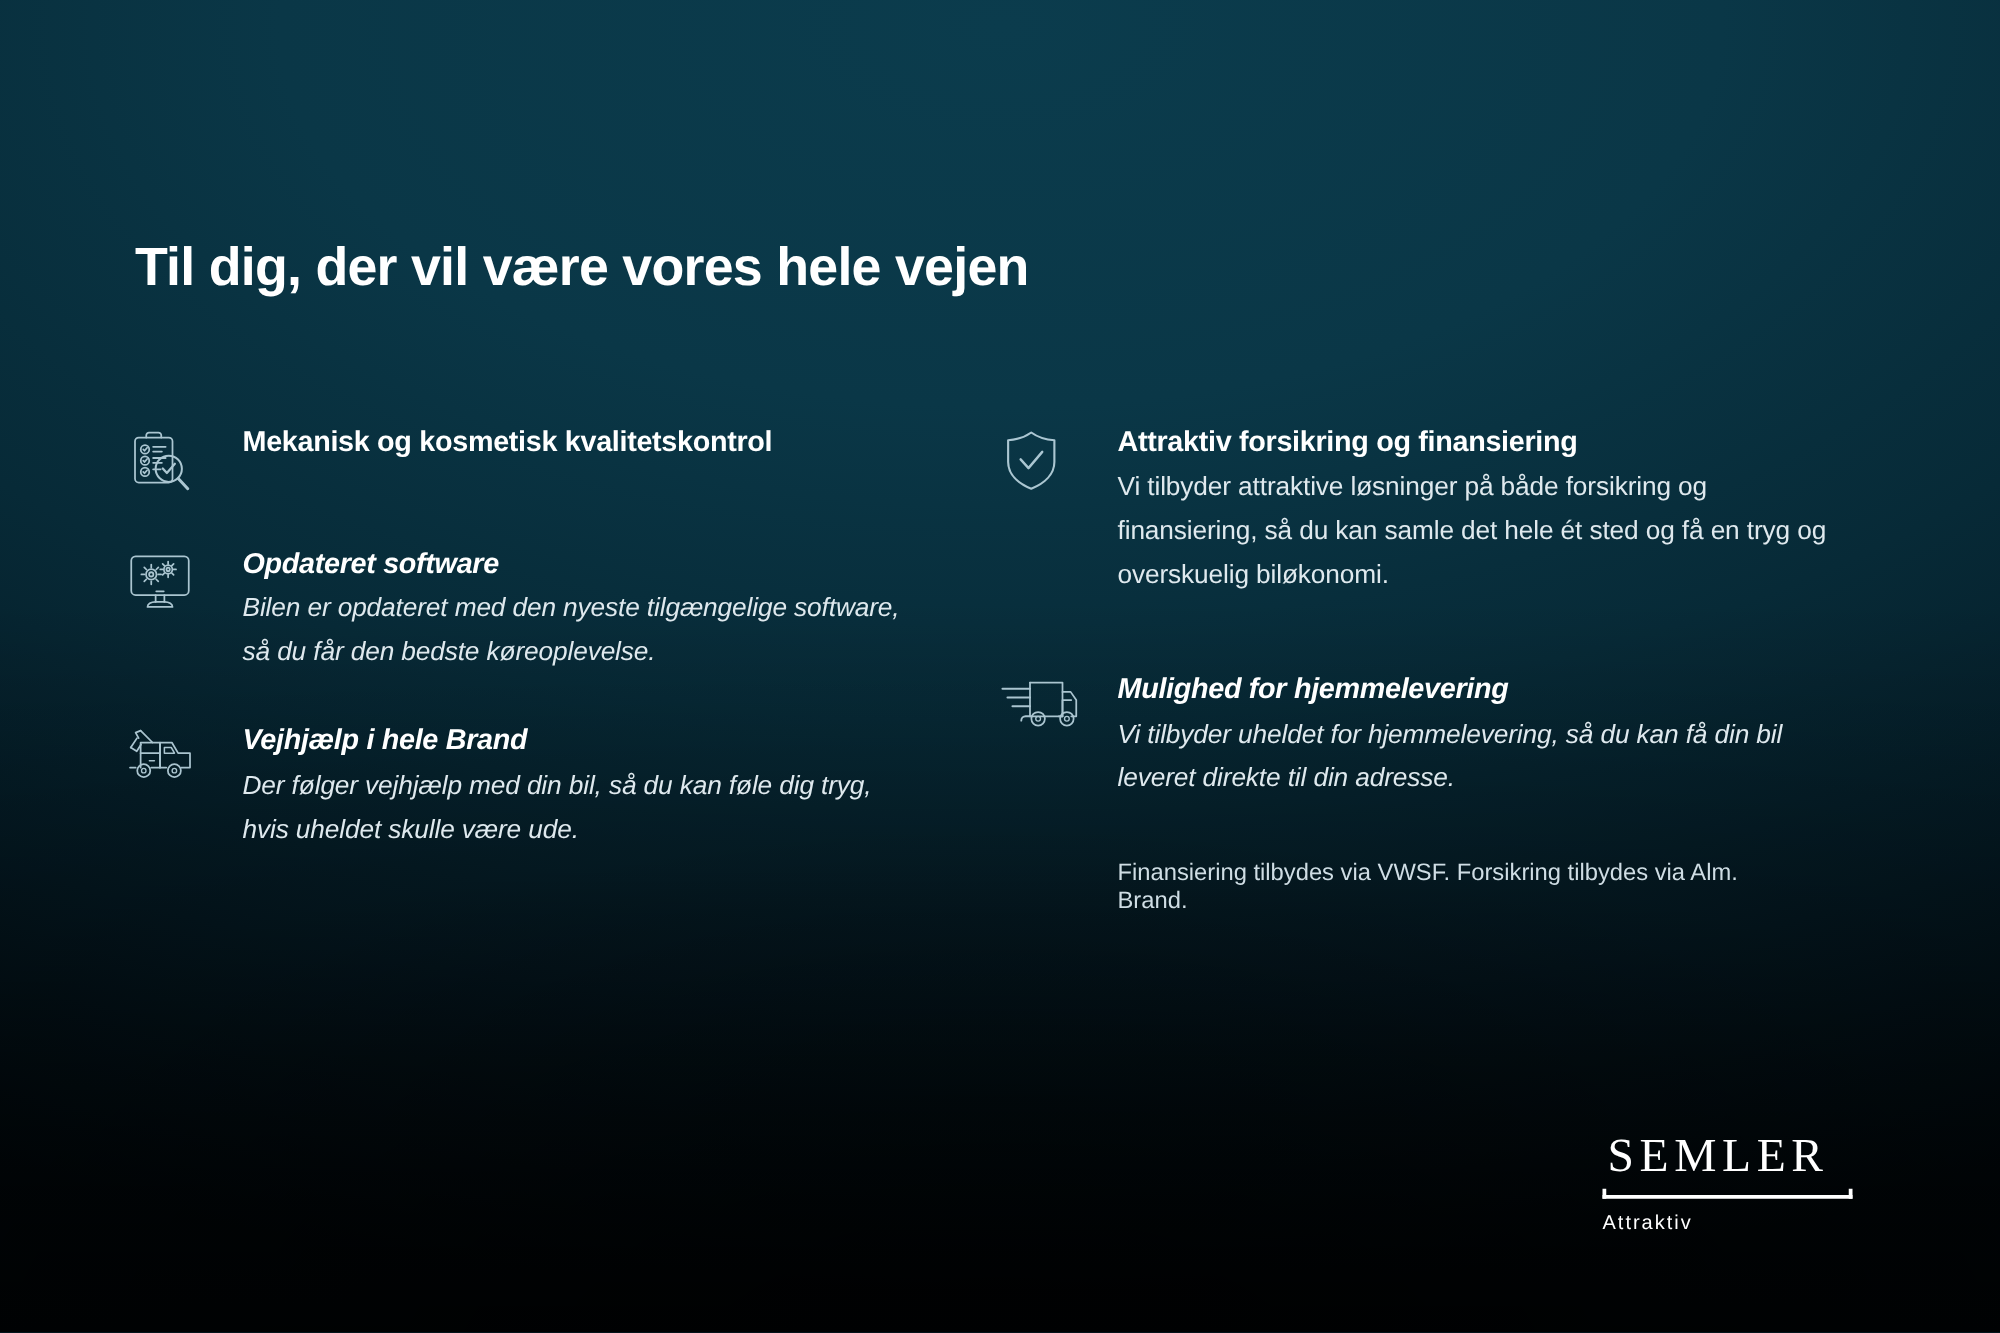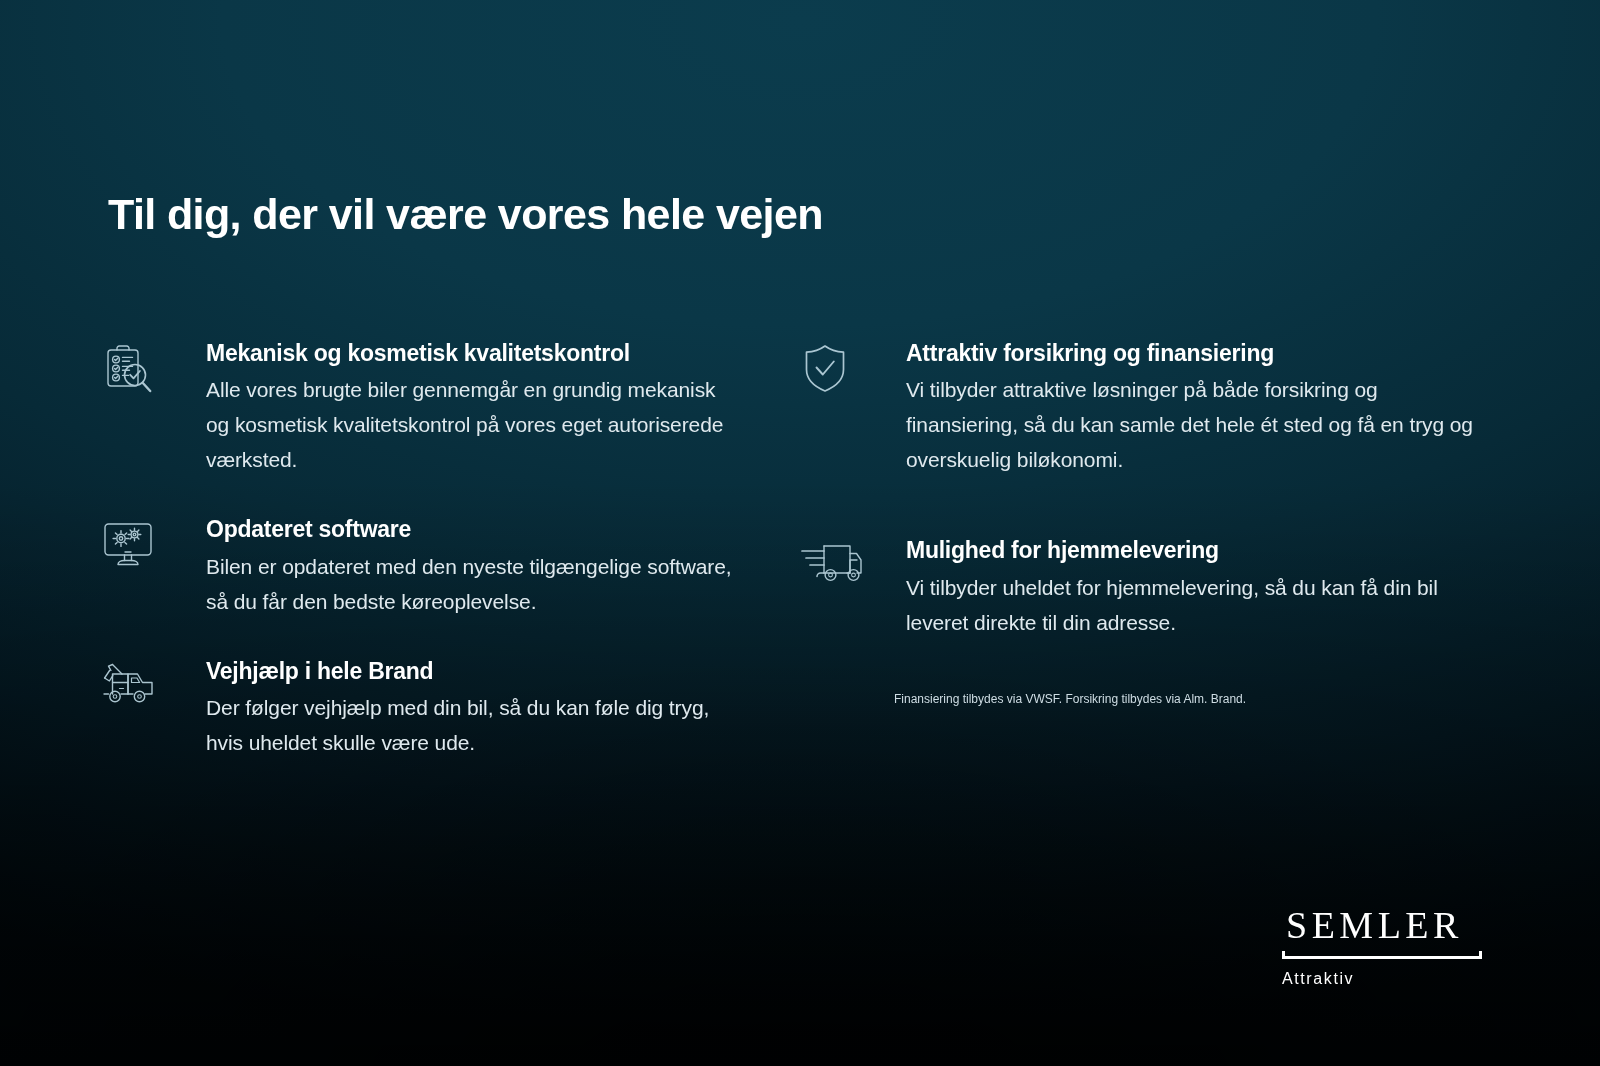--- a/index.html
+++ b/index.html
@@ -59,23 +59,23 @@
     position: absolute;
     top: 340px;
   }
   .col-left  { left: 98px;  width: 640px; }
   .col-right { left: 798px; width: 680px; }
 
   .feature {
     position: relative;
     display: flex;
     align-items: flex-start;
-    gap: 16px;
-  }
-  .feature + .feature { margin-top: 39px; }
+    gap: 4px;
+  }
+  .feature + .feature { margin-top: 39px; font-style: italic; }
   .col-right .feature + .feature { margin-top: 60px; }
 
   .feature-icon {
     flex: 0 0 auto;
     width: 92px;
     height: 58px;
     display: flex;
     align-items: flex-start;
     justify-content: flex-start;
     padding-left: 2px;
@@ -106,21 +106,21 @@
     line-height: 35px;
     color: #dfe9ee;
     font-weight: 400;
     letter-spacing: -0.1px;
   }
 
   
   .disclaimer {
     margin-top: 48px;
     margin-left: 96px;
-    font-size: 12px;
+    font-size: 19px;
     line-height: 22px;
     color: #cfdde4;
     max-width: 520px;
   }
   .disclaimer strong { font-weight: 700; color: #ffffff; }
 
   
   .logo {
     position: absolute;
     right: 118px;
@@ -187,21 +187,20 @@
           <circle cx="16" cy="35.5" r="3.4"></circle>
           <path d="M14.6 35.5l1 1.1 2.1-2.4"></path>
           <path d="M22.5 33.4h6"></path>
           <circle cx="35" cy="33" r="10.5" style="stroke-width:1.6"></circle>
           <path d="M30.2 32.8l3.3 3.6 6.4-7.4" style="stroke-width:1.8"></path>
           <path d="M42.6 40.8l7.6 8.2" style="stroke-width:2.4"></path>
         </svg>
       </div>
       <div class="feature-body">
         <div class="feature-title">Mekanisk og kosmetisk kvalitetskontrol</div>
-        <div class="feature-desc">Alle vores brugte biler gennemgår en grundig mekanisk og kosmetisk kvalitetskontrol på vores eget autoriserede værksted.</div>
       </div>
     </div>
 
     <div class="feature">
       <div class="feature-icon">
         <svg width="58" height="52" viewBox="0 0 58 52" aria-hidden="true">
           <rect x="5" y="6" width="46" height="31" rx="3.5"></rect>
           <path d="M24.5 37v5.5M31.5 37v5.5"></path>
           <path d="M18 46.5h20c0-2.2-2.6-4-6.5-4h-7c-3.9 0-6.5 1.8-6.5 4z"></path>
           <path d="M25 34h6"></path>

